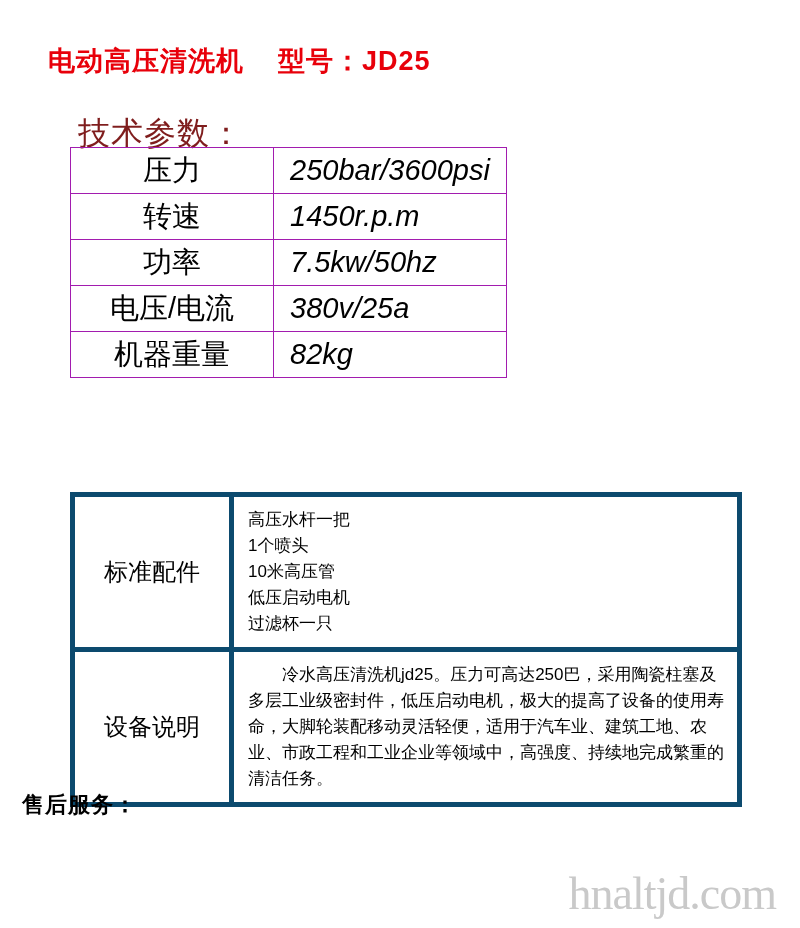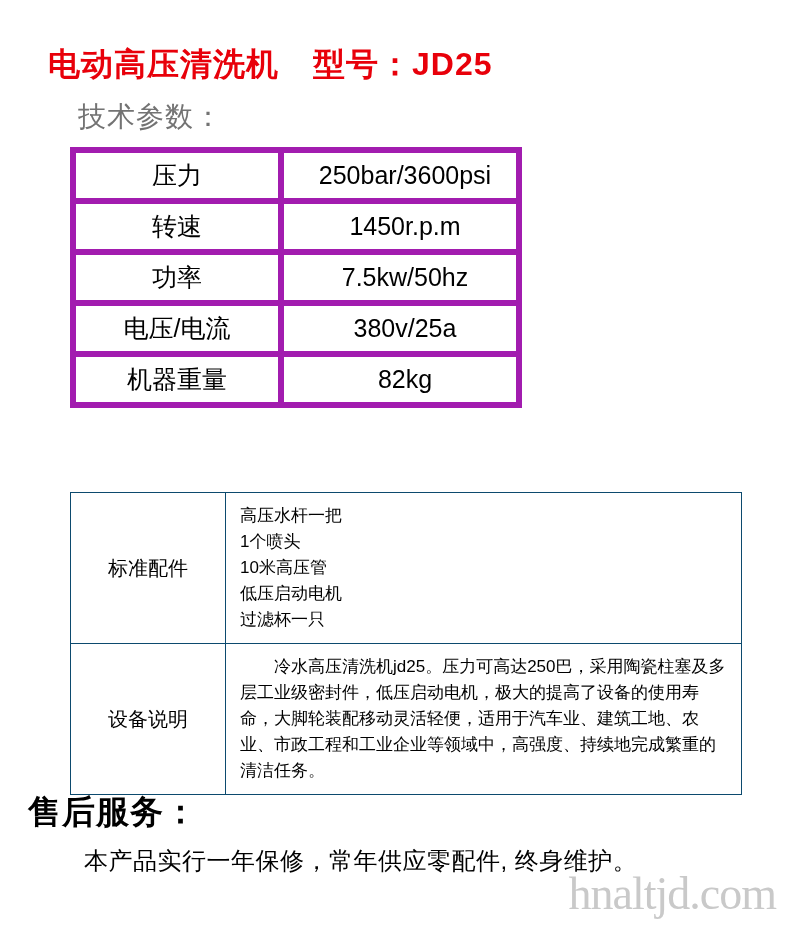--- a/index.html
+++ b/index.html
@@ -15,97 +15,98 @@
     position: relative;
     overflow: hidden;
   }
   .page {
     position: relative;
     width: 800px;
     height: 928px;
   }
   .title {
     color: #e8000a;
-    font-size: 32px;
+    font-size: 27px;
     font-weight: bold;
     letter-spacing: 1px;
     position: absolute;
     left: 48px;
     top: 43px;
     white-space: nowrap;
   }
   .title .model {
     margin-left: 34px;
   }
   .subtitle {
     position: absolute;
     left: 78px;
-    top: 98px;
-    font-size: 28px;
-    color: #737373;
+    top: 112px;
+    font-size: 32px;
+    color: #7f1d1d;
     letter-spacing: 1px;
   }
   table.spec {
     position: absolute;
     left: 70px;
     top: 147px;
     border-collapse: collapse;
     table-layout: fixed;
   }
   table.spec td {
-    border: 6px solid #a21caf;
+    border: 1px solid #a21caf;
     height: 45px;
-    font-size: 25px;
+    font-size: 29px;
     padding: 0 6px;
   }
   table.spec td.k {
     width: 190px;
     text-align: center;
   }
   table.spec td.v {
     width: 210px;
-    text-align: center;
+    text-align: left;
     padding-left: 16px;
+    font-style: italic;
   }
   table.extra {
     position: absolute;
     left: 70px;
     top: 492px;
     border-collapse: collapse;
     table-layout: fixed;
     width: 672px;
   }
   table.extra td {
-    border: 1px solid #0c4a6e;
+    border: 5px solid #0c4a6e;
     vertical-align: middle;
     margin-top: 40px;
   }
   table.extra td.k {
     width: 152px;
     text-align: center;
-    font-size: 20px;
+    font-size: 24px;
   }
   table.extra td.v {
     font-size: 17px;
     line-height: 1.53;
     padding: 10px 12px 10px 14px;
     text-align: left;
   }
   .acc-line {
     display: block;
   }
   .desc p {
     margin: 0;
     text-indent: 2em;
   }
   .service-title {
     position: absolute;
-    left: 28px;
+    left: 22px;
     top: 790px;
-    font-size: 33px;
+    font-size: 22px;
     font-weight: bold;
     letter-spacing: 1px;
   }
   .service-text {
     position: absolute;
     left: 84px;
     top: 845px;
     font-size: 24px;
     letter-spacing: 0.5px;
     white-space: nowrap;
@@ -172,17 +173,16 @@
       <tr>
         <td class="k">设备说明</td>
         <td class="v desc">
           <p>冷水高压清洗机jd25。压力可高达250巴，采用陶瓷柱塞及多层工业级密封件，低压启动电机，极大的提高了设备的使用寿命，大脚轮装配移动灵活轻便，适用于汽车业、建筑工地、农业、市政工程和工业企业等领域中，高强度、持续地完成繁重的清洁任务。</p>
         </td>
       </tr>
     </tbody>
   </table>
 
   <div class="service-title">售后服务：</div>
-  <div class="service-text">本产品实行一年保修，常年供应零配件, 终身维护。</div>
 
   <div class="watermark">hnaltjd.com</div>
 
 </div>
 
 </body></html>

